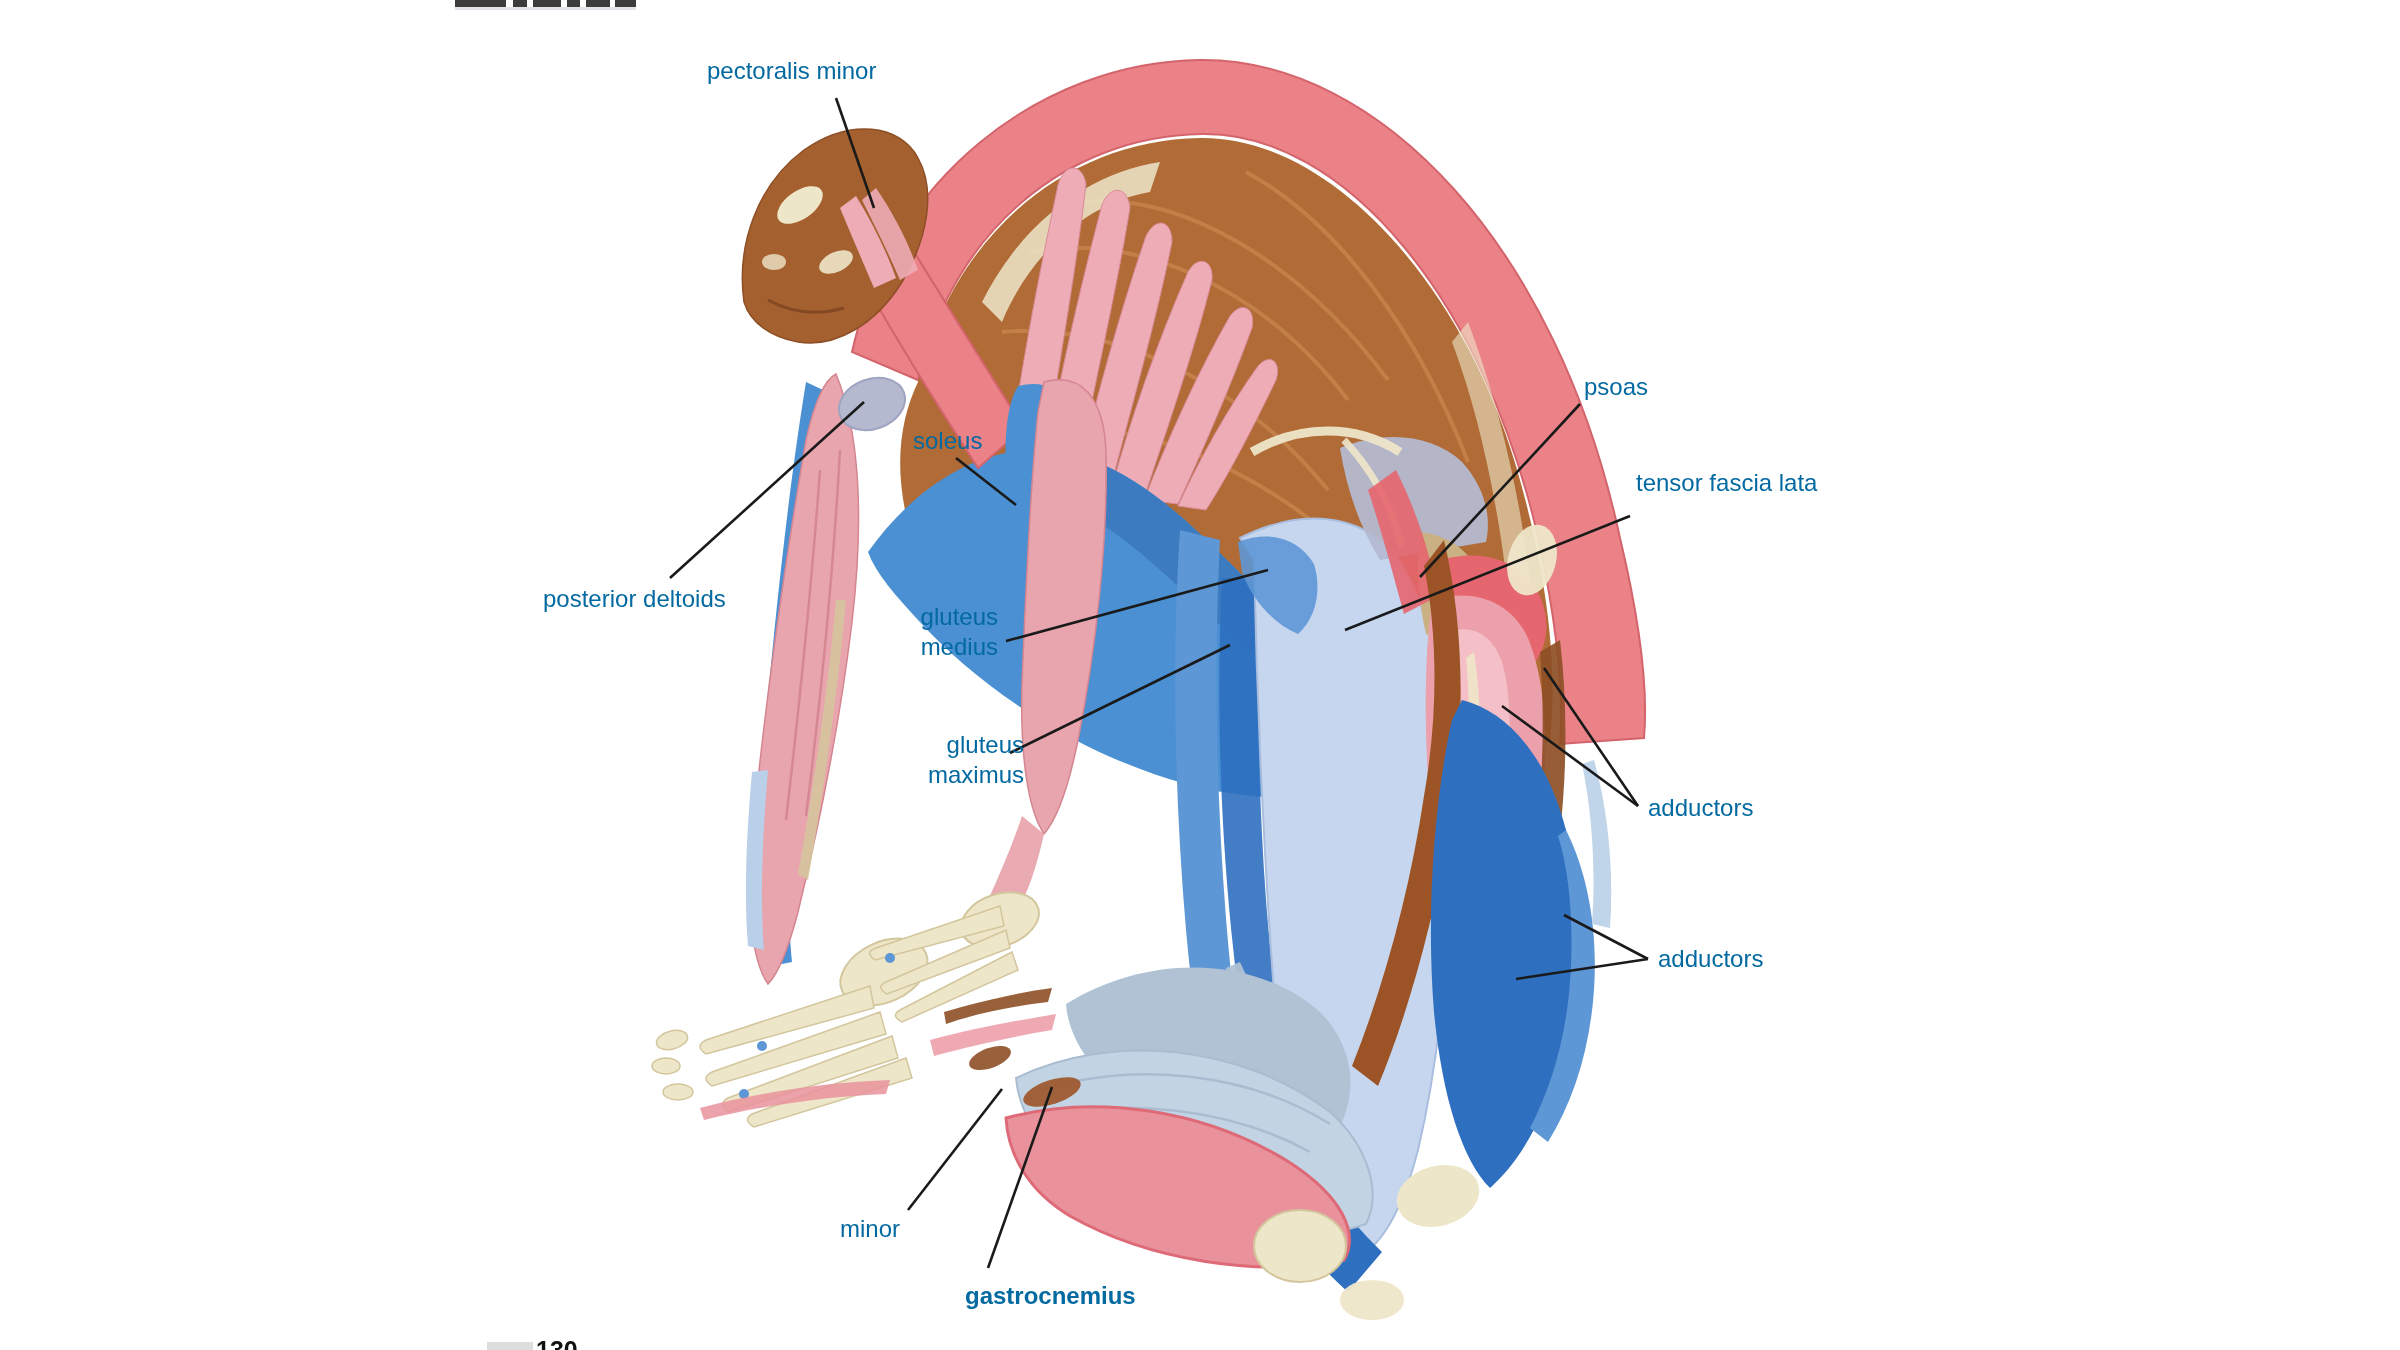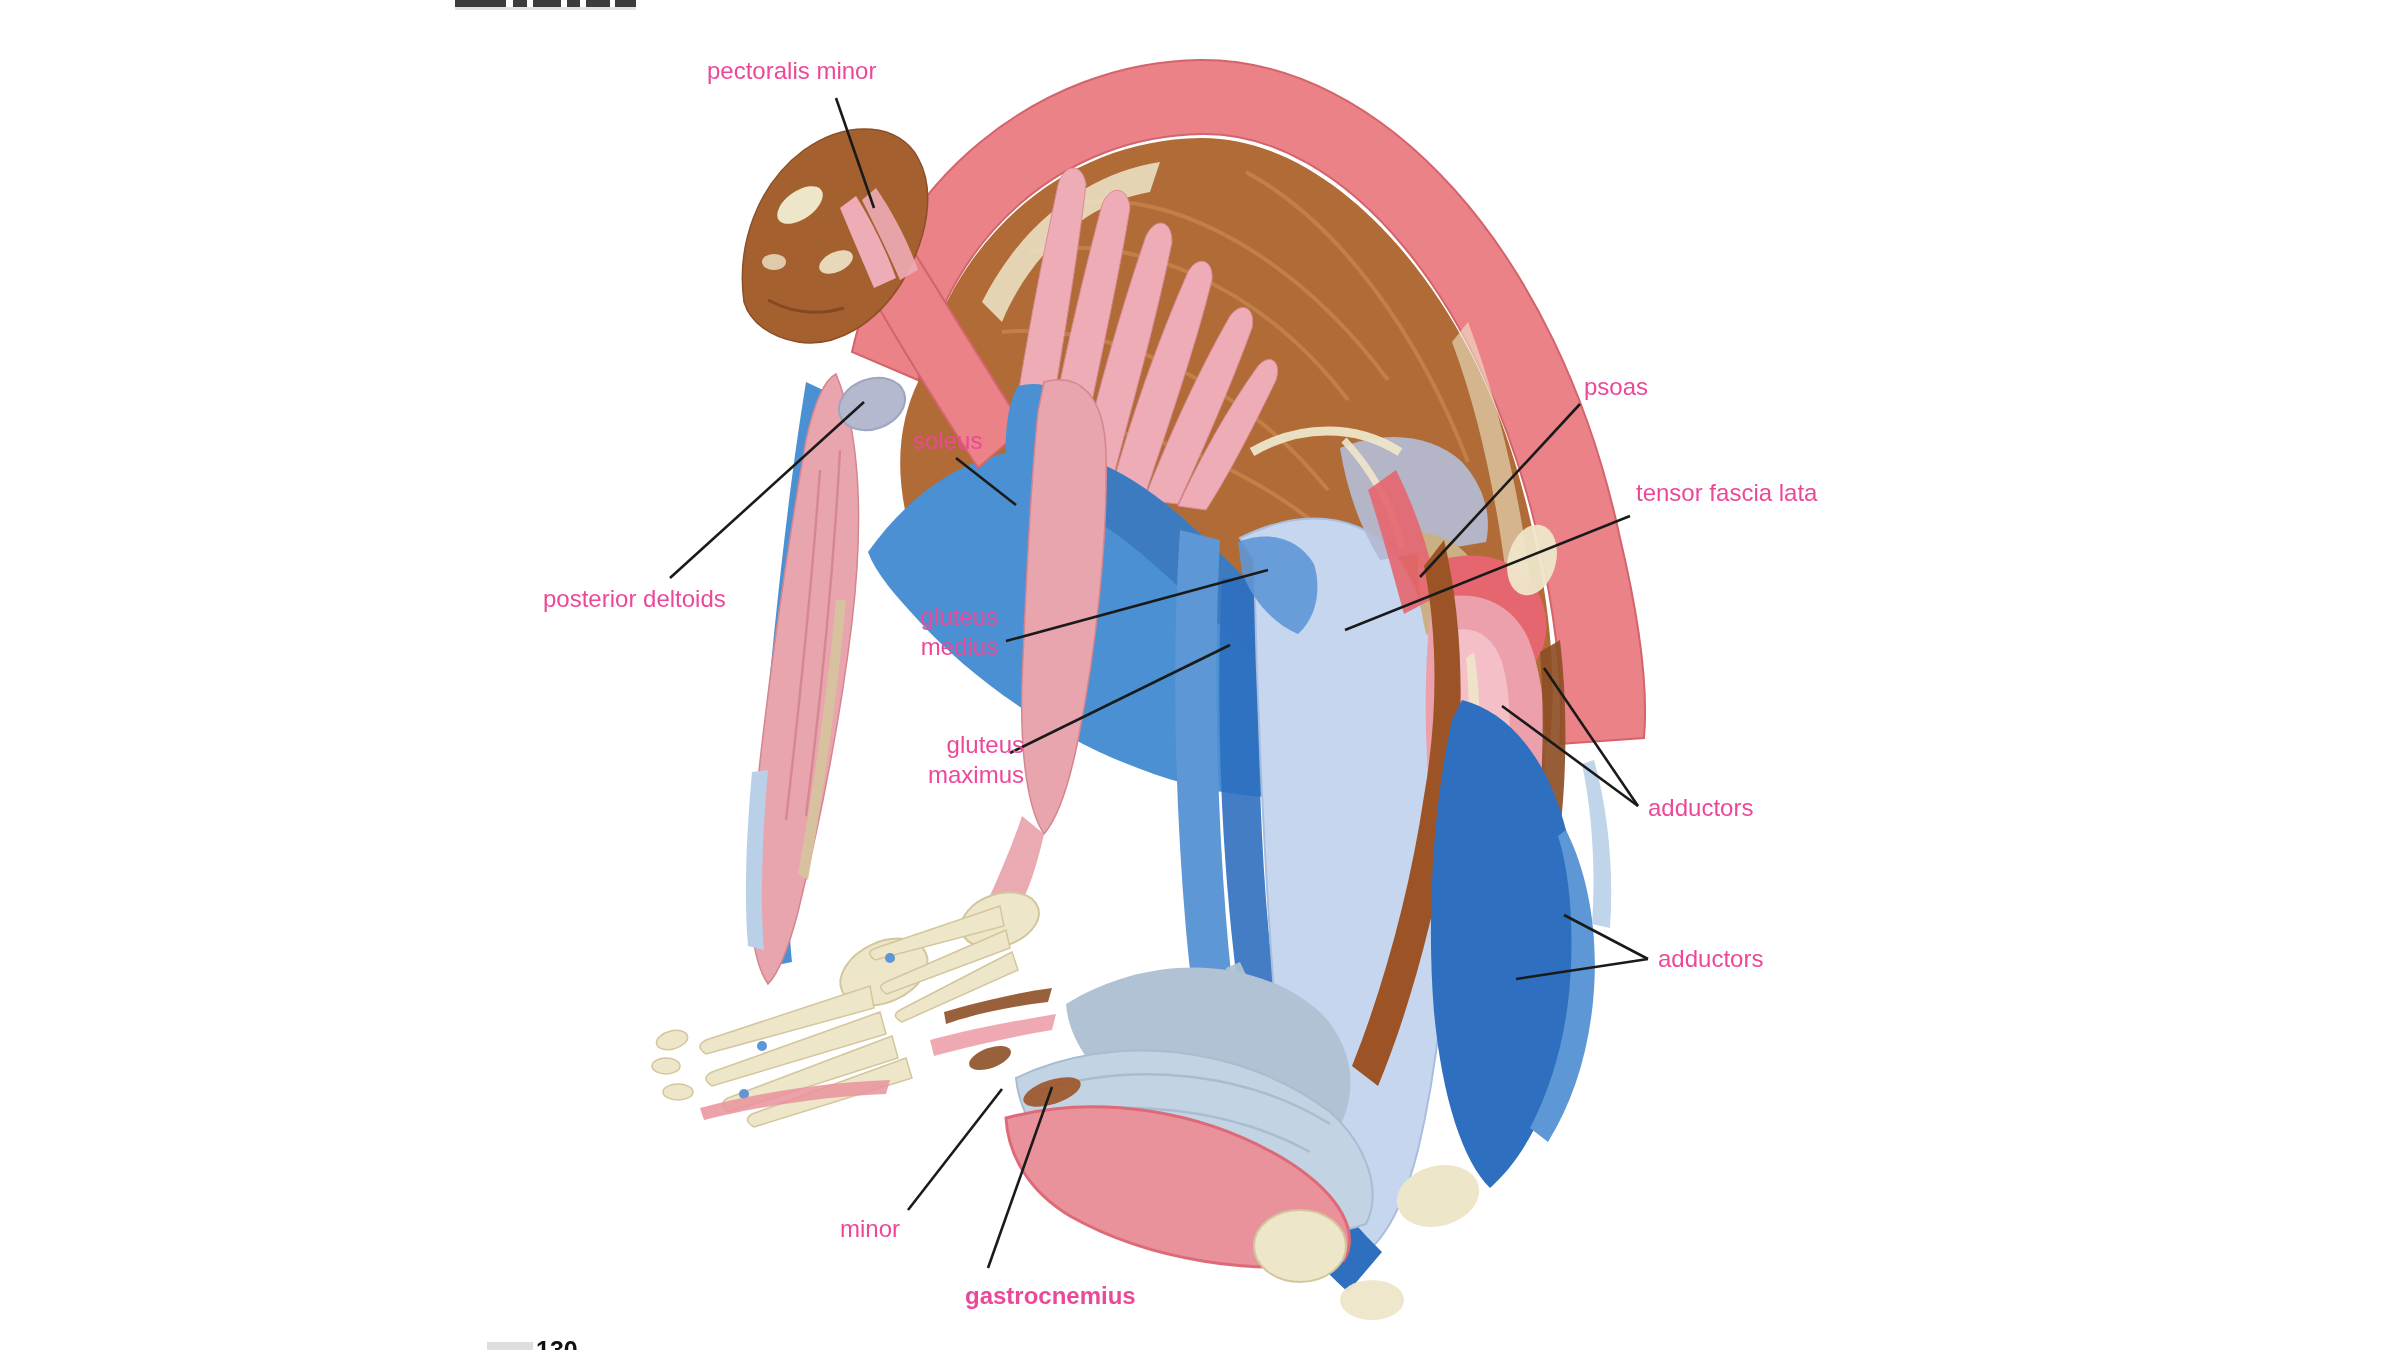--- a/index.html
+++ b/index.html
@@ -1,19 +1,19 @@
 <!DOCTYPE html>
 <html><head>
 <meta charset="utf-8">
 <style>
   html,body{margin:0;padding:0;background:#ffffff;}
   .page{position:relative;width:2400px;height:1350px;background:#ffffff;overflow:hidden;
         font-family:"Liberation Sans",sans-serif;}
   .illustration{position:absolute;left:0;top:0;width:2400px;height:1350px;}
-  .lbl{position:absolute;font-size:24px;line-height:1.25;font-weight:400;color:#ec4899;
+  .lbl{position:absolute;font-size:24px;line-height:1.25;font-weight:400;color:#0369a1;
        white-space:pre-line;}
   .lbl.center{text-align:right;}
   .frag{position:absolute;top:0;height:7px;background:#3c3c3c;}
   .frag-soft{position:absolute;top:7px;height:3px;background:#d9dde2;opacity:.8;}
   .footer-tab{position:absolute;left:487px;top:1342px;width:46px;height:8px;background:#dedede;}
   .page-number{position:absolute;left:536px;top:1336px;font-size:25px;font-weight:600;color:#111;}
 </style>
 </head>
 <body>
 
@@ -169,21 +169,21 @@
   </svg>
 
   <div class="lbl" style="left:707px;top:56px;">pectoralis minor</div>
   <div class="lbl" style="left:913px;top:426px;">soleus</div>
   <div class="lbl" style="left:543px;top:584px;text-align:center;">posterior deltoids</div>
   <div class="lbl center" style="left:876px;top:602px;width:122px;">gluteus
 medius</div>
   <div class="lbl center" style="left:882px;top:730px;width:142px;">gluteus
 maximus</div>
   <div class="lbl" style="left:1584px;top:372px;">psoas</div>
-  <div class="lbl" style="left:1636px;top:478px;text-align:center;">tensor fascia lata</div>
+  <div class="lbl" style="left:1636px;top:468px;text-align:center;">tensor fascia lata</div>
   <div class="lbl" style="left:1648px;top:793px;">adductors</div>
   <div class="lbl" style="left:1658px;top:944px;">adductors</div>
   <div class="lbl" style="left:840px;top:1214px;">minor</div>
   <div class="lbl" style="left:965px;top:1281px;font-weight:bold;">gastrocnemius</div>
 
   <div class="footer-tab"></div>
   <div class="page-number">130</div>
 
 </div>
 

